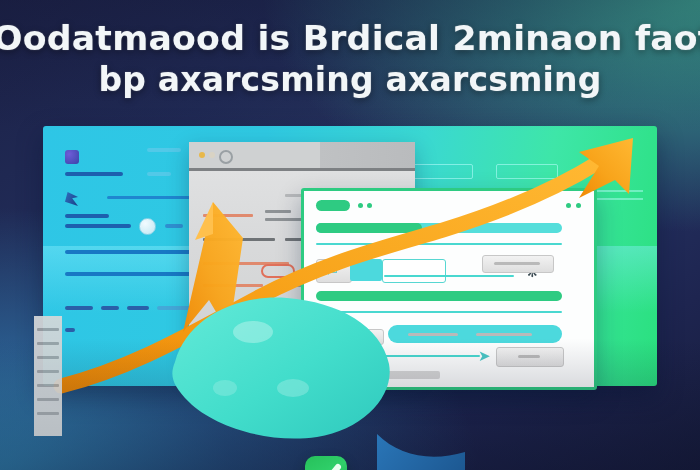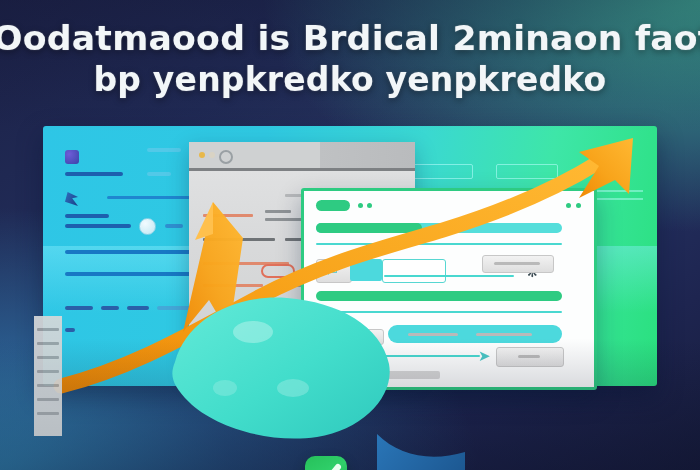--- a/index.html
+++ b/index.html
@@ -108,21 +108,21 @@
   }
   .mini-panel .ln{position:absolute;left:3px;right:3px;height:3px;background:#9ea1a4;border-radius:1px;}
 </style>
 </head>
 <body>
 
 <div class="stage">
 
   <div class="headline">
     <div class="h-l1">Oodatmaood is Brdical 2minaon faotsp</div>
-    <div class="h-l2">bp yenpkredko yenpkredko</div>
+    <div class="h-l2">bp axarcsming axarcsming</div>
   </div>
 
   <div class="illo">
 
     <div class="mini-panel">
       <div class="ln" style="top:12px"></div>
         <div class="ln" style="top:26px"></div>
       <div class="ln" style="top:40px"></div>
         <div class="ln" style="top:54px"></div>
       <div class="ln" style="top:68px"></div>

